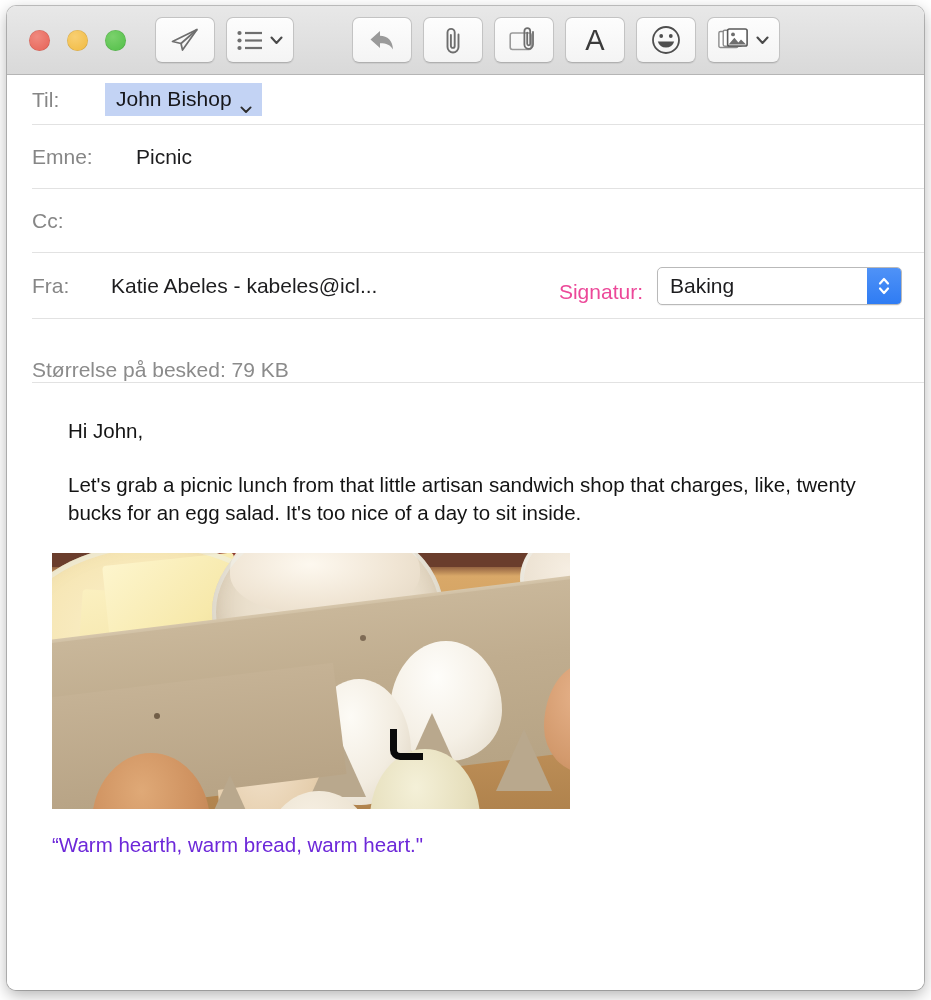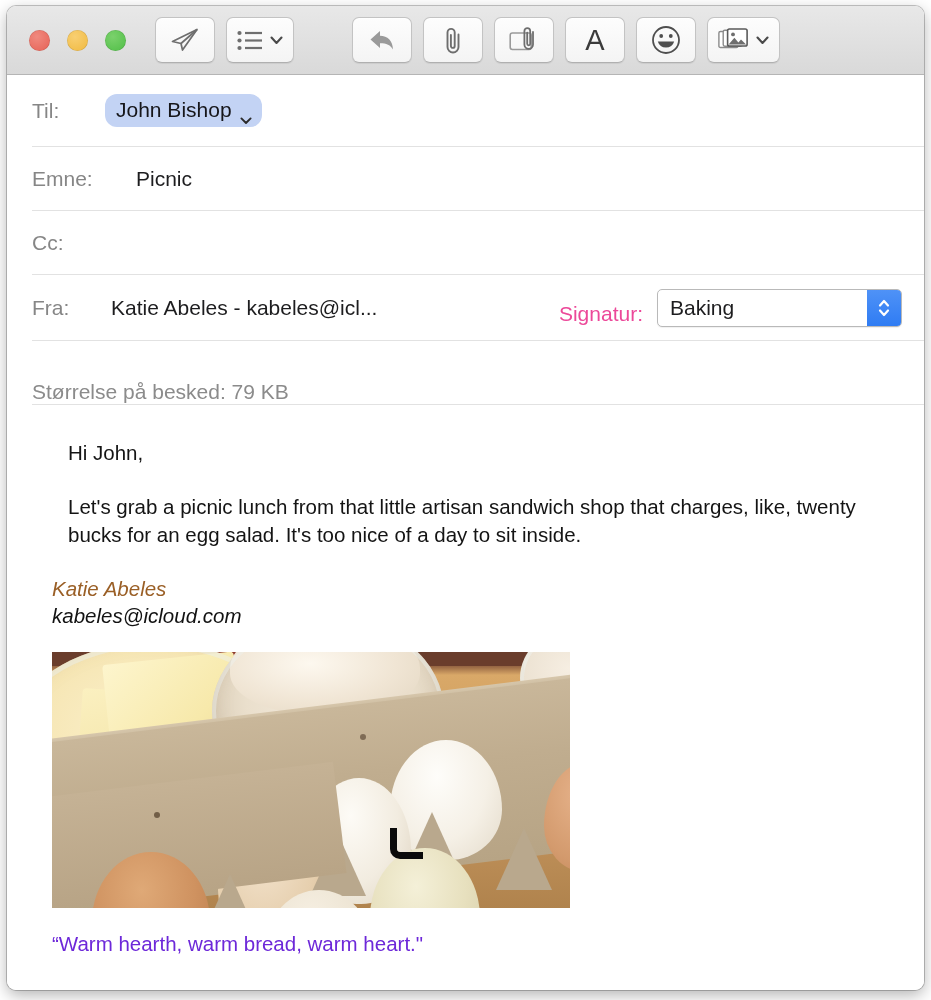--- a/index.html
+++ b/index.html
@@ -90,21 +90,21 @@
     background: #ffffff;
     padding-left: 25px;
   }
   .hrow {
     display: flex;
     align-items: center;
     border-bottom: 1px solid #e2e2e2;
     box-sizing: border-box;
     position: relative;
   }
-  .hrow.to     { height: 72px; }
+  .hrow.to     { height: 50px; }
   .hrow.cc     { height: 64px; }
   .hrow.subject{ height: 64px; }
   .hrow.from   { height: 66px; }
   .hrow.size   { height: 64px; align-items: flex-end; }
 
   .hlabel {
     color: #868686;
     font-size: 21px;
     flex: 0 0 auto;
   }
@@ -114,21 +114,21 @@
   .hlabel.w-from    { width: 79px; }
 
   .token {
     display: inline-flex;
     align-items: center;
     gap: 8px;
     background: #c3d3f4;
     color: #16161a;
     font-size: 21px;
     padding: 4px 10px 5px 11px;
-    border-radius: 12px;
+    border-radius: 0;
   }
   .token .chev { width: 12px; height: 8px; }
 
   .hvalue {
     color: #1d1d1f;
     font-size: 21px;
   }
   .hsize {
     color: #8b8b8b;
     font-size: 21px;
@@ -486,24 +486,20 @@
       <div class="hsize">Størrelse på besked: 79 KB</div>
     </div>
 
   </div>
 
   <div class="body">
 
     <p class="msg-p">Hi John,</p>
     <p class="msg-p">Let's grab a picnic lunch from that little artisan sandwich shop that charges, like, twenty bucks for an egg salad. It's too nice of a day to sit inside.</p>
 
-    <div class="sig-block">
-      <div class="sig-name">Katie Abeles</div>
-      <div class="sig-email">kabeles@icloud.com</div>
-    </div>
 
     <div class="photo">
       <div class="layer p-table"></div>
       <div class="layer p-darktop"></div>
       <div class="layer p-red"></div>
 
       <div class="layer p-bowl-butter"></div>
       <div class="layer p-butter2"></div>
       <div class="layer p-butter1"></div>
       <div class="layer p-bowl-rim"></div>

